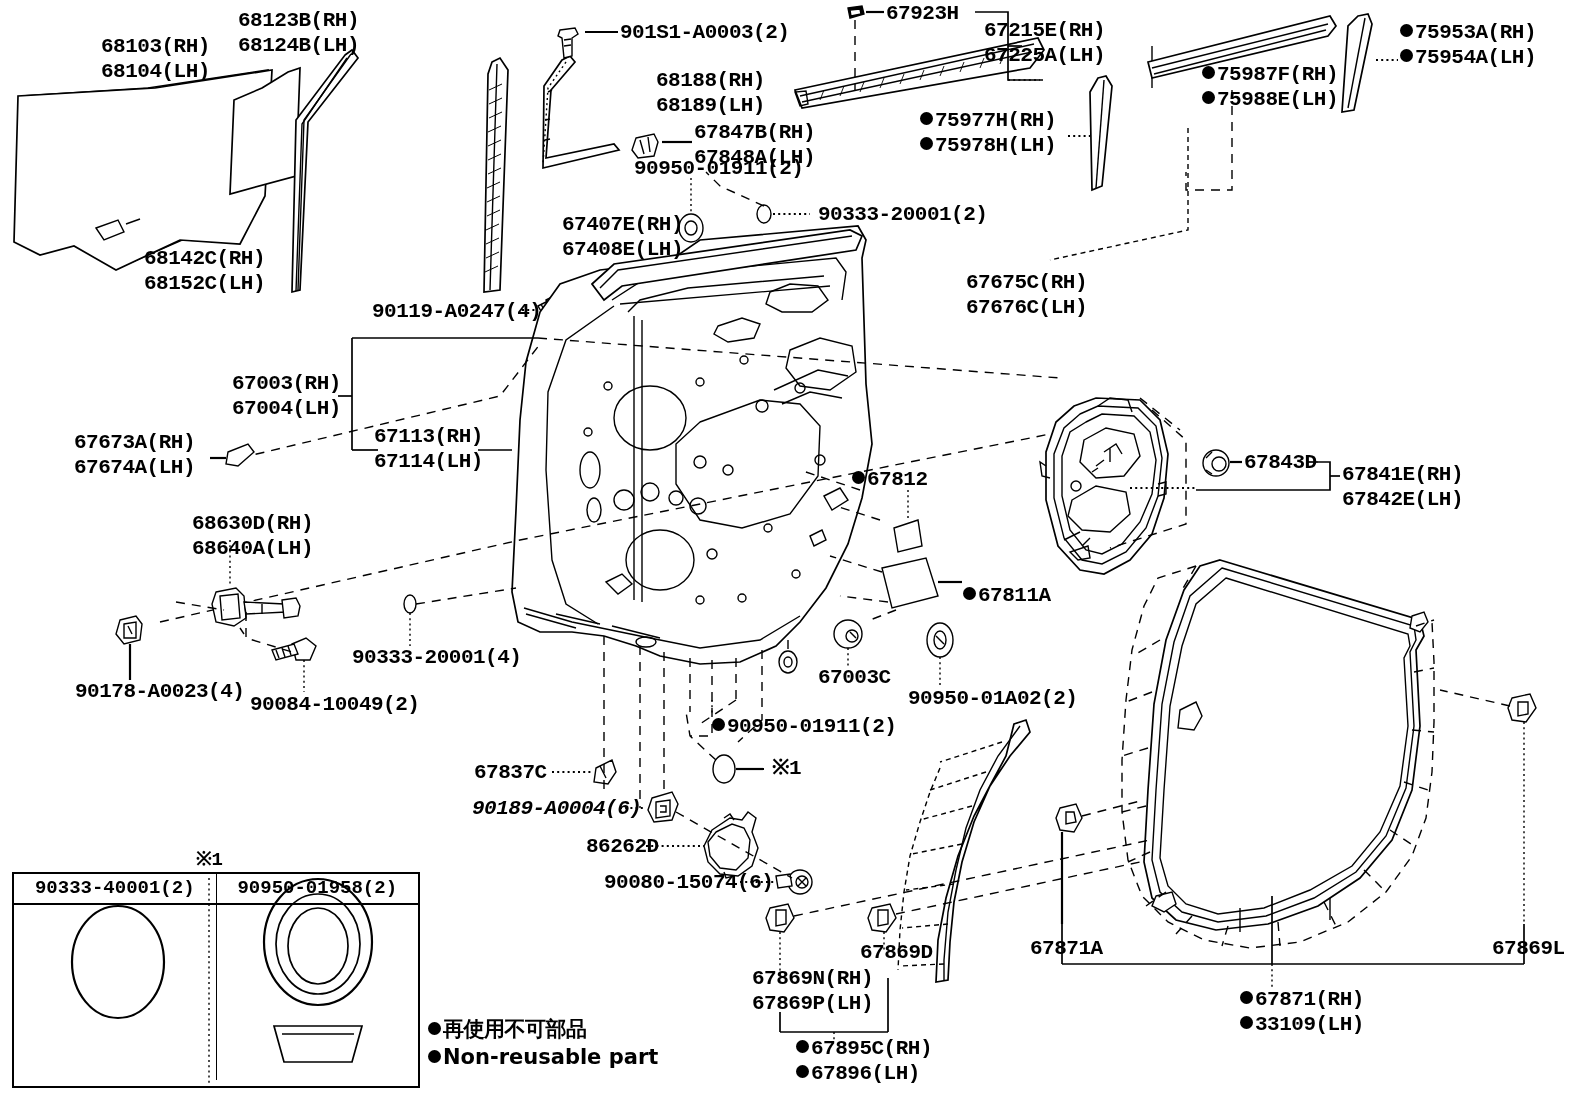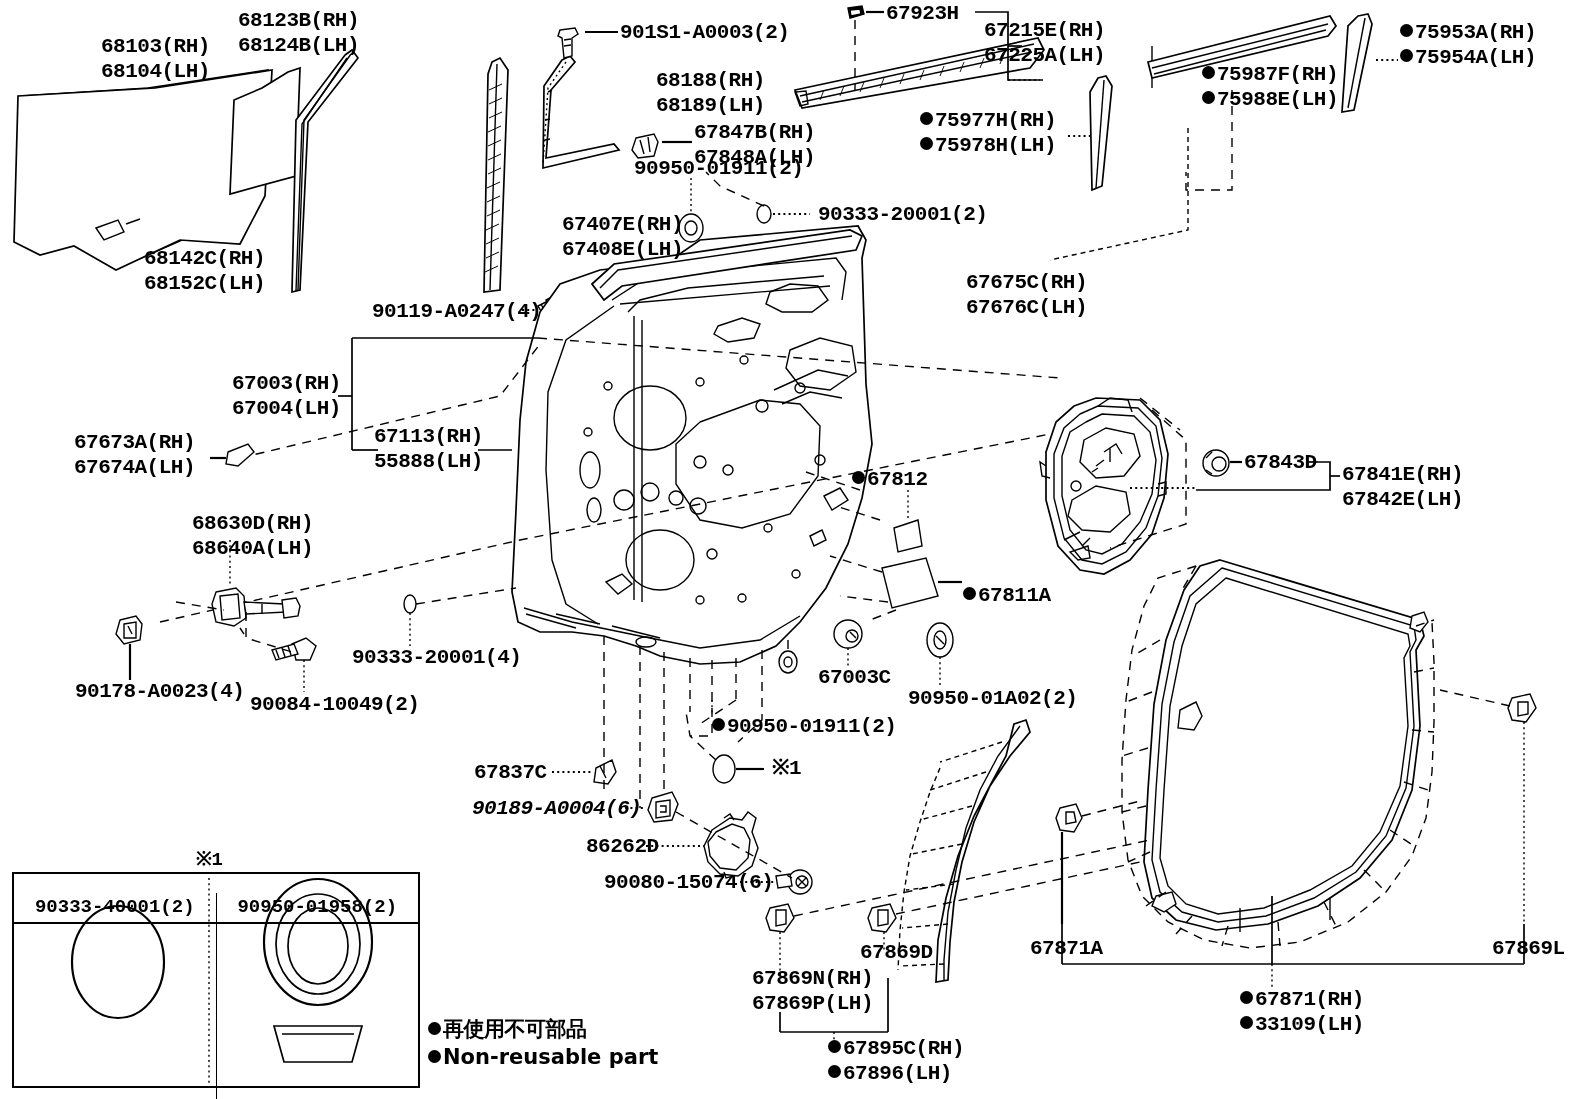--- a/index.html
+++ b/index.html
@@ -18,21 +18,21 @@
   .ln{stroke:#000;fill:none;}
   .s1{stroke-width:1.4;}
   .s15{stroke-width:1.7;}
   .s2{stroke-width:2.2;}
   .dashed{stroke-dasharray:9 7;}
   .dotted{stroke-dasharray:2 3.2;}
   .fdash{stroke-dasharray:5 4;}
   .wh{fill:#fff;}
   .blk{fill:#000;}
   .tbl{position:absolute;border:2px solid #000;}
-  .tbl .hdrow{display:flex;border-bottom:2.5px solid #000;margin-top:19px;}
+  .tbl .hdrow{display:flex;border-bottom:2.5px solid #000;}
   .tbl .cell{flex:1;text-align:center;font-family:"Liberation Mono",monospace;
        font-size:19px;font-weight:700;padding:3px 0 4px 0;}
   .tbl .cell + .cell{border-left:1.5px solid #000;}
   .tbl .bodyrow{display:flex;height:175px;}
   .tbl .bcell{flex:1;position:relative;}
   .tbl .bcell + .bcell{border-left:1.5px solid #000;}
 </style>
 </head>
 <body>
 
@@ -527,21 +527,21 @@
 
   <div class="lbl" style="left:818px;top:202px;"><span>90333-20001(2)</span></div>
 
   <div class="lbl" style="left:966px;top:270px;"><span>67675C(RH)</span>
 <span>67676C(LH)</span></div>
 
   <div class="lbl" style="left:232px;top:371px;"><span>67003(RH)</span>
 <span>67004(LH)</span></div>
 
   <div class="lbl" style="left:374px;top:424px;"><span>67113(RH)</span>
-<span>55888(LH)</span></div>
+<span>67114(LH)</span></div>
 
   <div class="lbl" style="left:74px;top:430px;"><span>67673A(RH)</span>
 <span>67674A(LH)</span></div>
 
   <div class="lbl" style="left:192px;top:511px;"><span>68630D(RH)</span>
 <span>68640A(LH)</span></div>
 
   <div class="lbl" style="left:75px;top:679px;"><span>90178-A0023(4)</span></div>
 
   <div class="lbl" style="left:250px;top:692px;"><span>90084-10049(2)</span></div>
@@ -571,21 +571,21 @@
 
   <div class="lbl" style="left:586px;top:834px;"><span>86262D</span></div>
 
   <div class="lbl" style="left:604px;top:870px;"><span>90080-15074(6)</span></div>
 
   <div class="lbl" style="left:860px;top:940px;"><span>67869D</span></div>
 
   <div class="lbl" style="left:752px;top:966px;"><span>67869N(RH)</span>
 <span>67869P(LH)</span></div>
 
-  <div class="lbl" style="left:828px;top:1036px;"><span class="dot"></span><span>67895C(RH)</span>
+  <div class="lbl" style="left:796px;top:1036px;"><span class="dot"></span><span>67895C(RH)</span>
 <span class="dot"></span><span>67896(LH)</span></div>
 
   <div class="lbl" style="left:1030px;top:936px;"><span>67871A</span></div>
 
   <div class="lbl" style="left:1492px;top:936px;"><span>67869L</span></div>
 
   <div class="lbl" style="left:1240px;top:987px;"><span class="dot"></span><span>67871(RH)</span>
 <span class="dot"></span><span>33109(LH)</span></div>
 
   <div class="lbl sm" style="left:196px;top:849px;"><span>※1</span></div>

